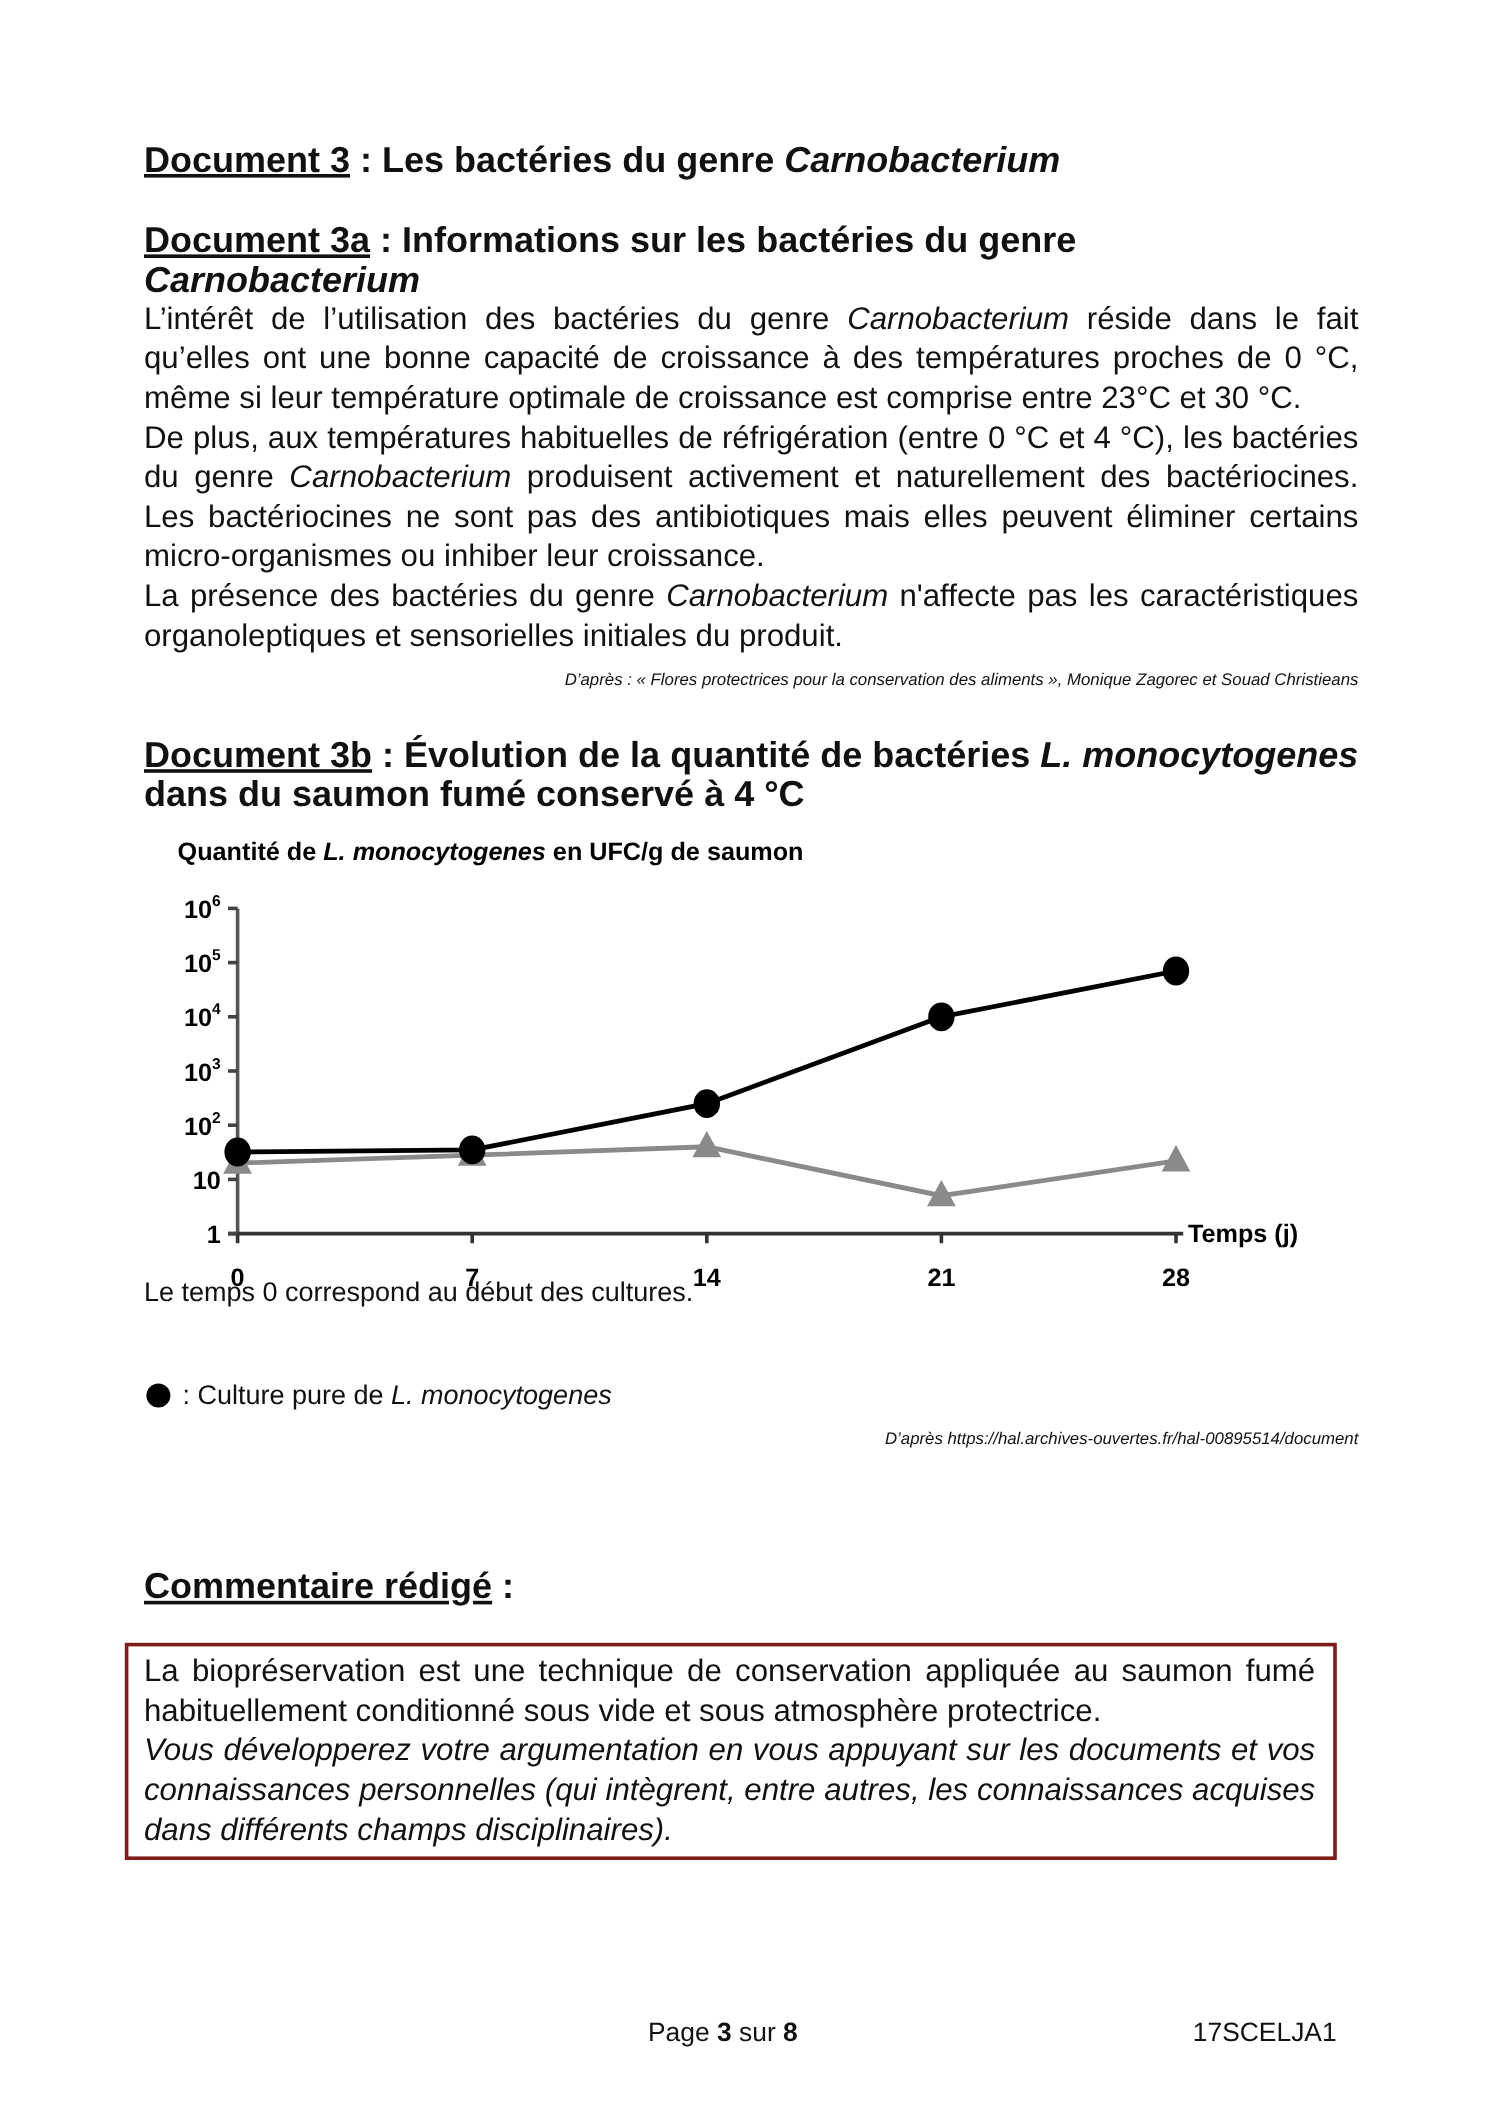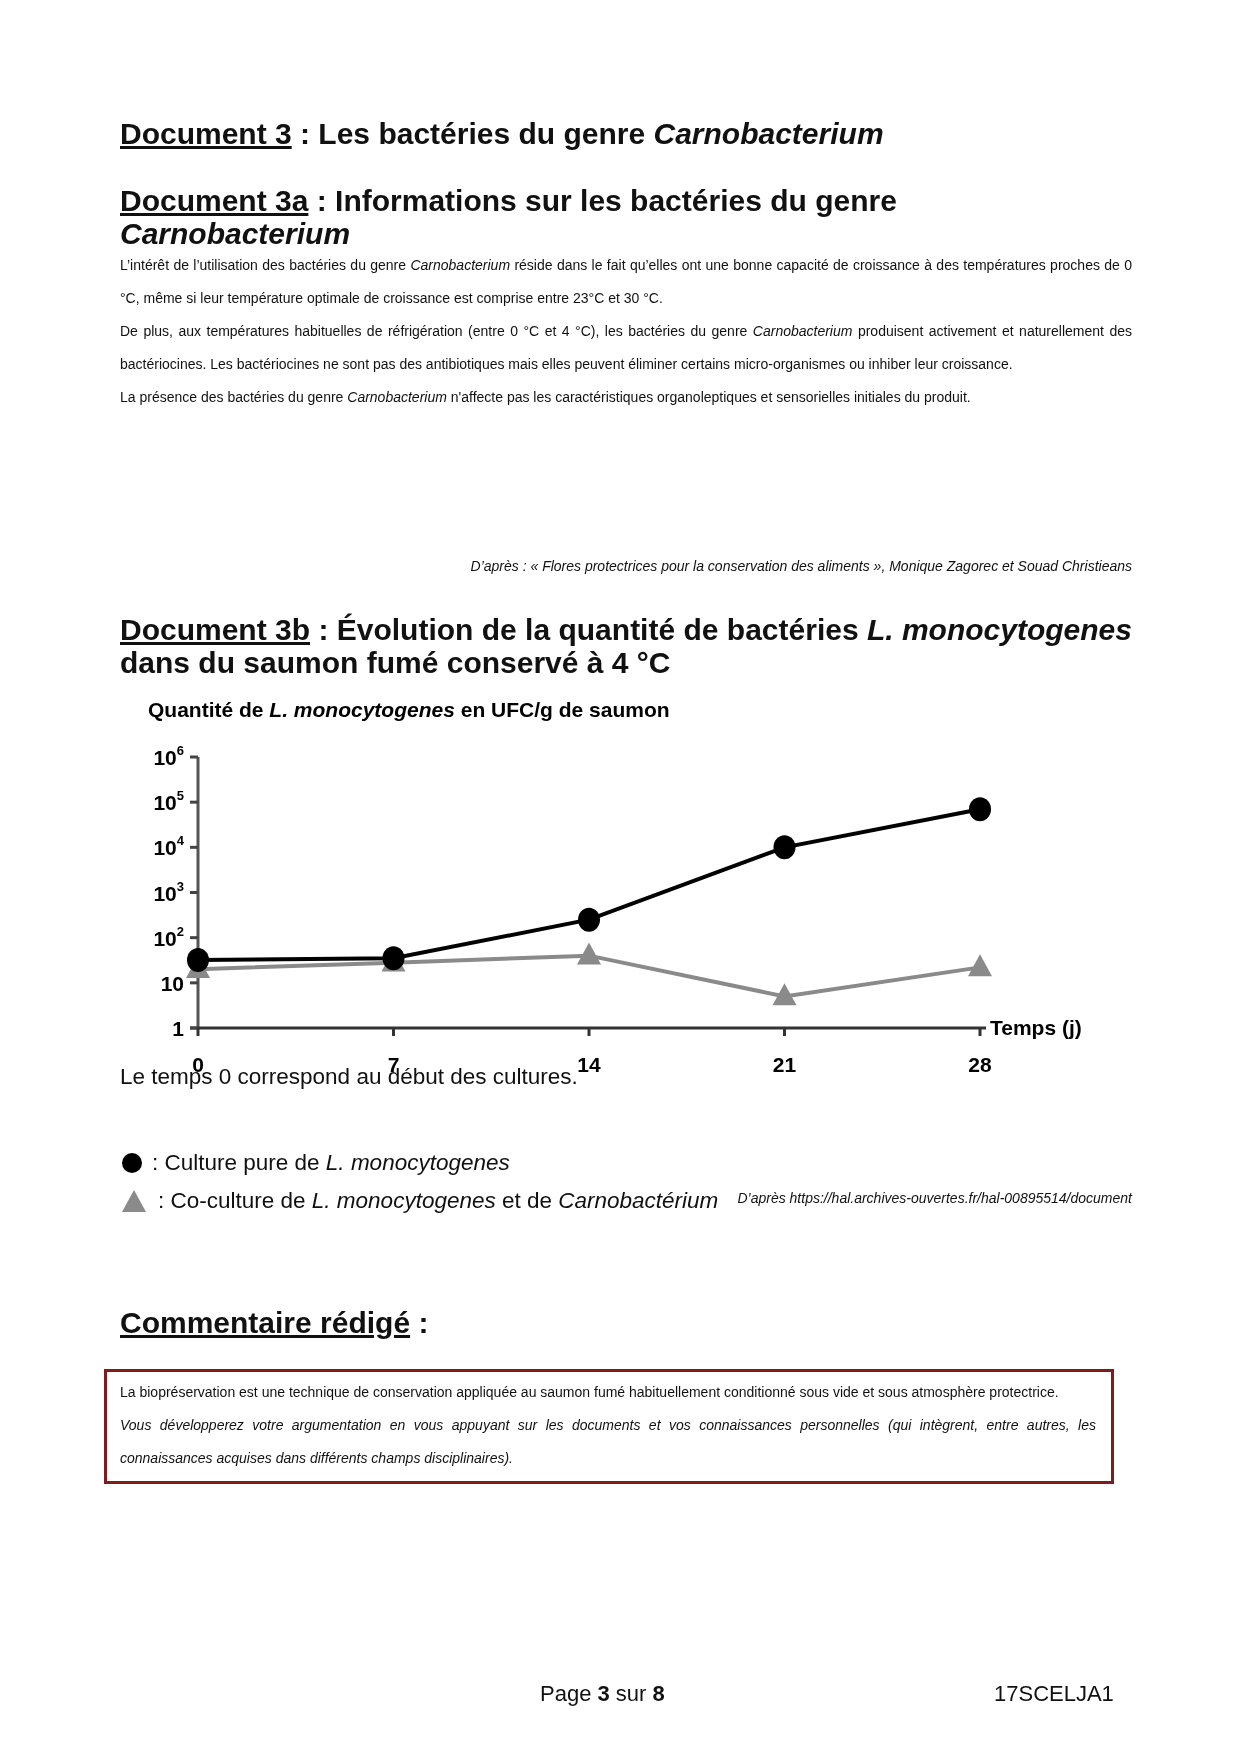--- a/index.html
+++ b/index.html
@@ -1,20 +1,20 @@
 <!DOCTYPE html>
 <html><head>
 <meta charset="utf-8">
 <style>
   html, body { margin: 0; padding: 0; background: #ffffff; }
   body { width: 1240px; height: 1754px; position: relative; font-family: "Liberation Sans", sans-serif; color: #111; }
   .page { position: absolute; left: 120px; top: 0; width: 1012px; }
   .h { font-weight: bold; font-size: 30px; line-height: 33px; }
   .u { text-decoration: underline; }
-  .p { font-size: 14px; line-height: 33px; text-align: justify; margin: 0; }
+  .p { font-size: 26px; line-height: 33px; text-align: justify; margin: 0; }
   .src { font-style: italic; font-size: 14px; text-align: right; margin: 0; }
   .legend-row { font-size: 22.5px; line-height: 38px; display: flex; align-items: center; }
   .dot { display:inline-block; width: 20px; height: 20px; border-radius: 50%; background: #000; margin-right: 10px; margin-left: 2px; }
   .tri { display:inline-block; width:0; height:0; border-left: 12px solid transparent; border-right: 12px solid transparent; border-bottom: 22px solid #8a8a8a; margin-right: 12px; margin-left: 2px; }
   .box { position: absolute; left: 104px; top: 1369px; width: 1010px; border: 3px solid #7f1d1d; padding: 4px 15px 6px 13px; box-sizing: border-box; }
   .box .p { line-height: 33px; }
   .footer { position: absolute; top: 1681px; font-size: 22px; }
   svg text { font-family: "Liberation Sans", sans-serif; }
 </style>
 </head>
@@ -89,24 +89,20 @@
     </g>
   <text id="xlabel" font-size="21" font-weight="bold" x="990" y="345">Temps (j)</text>
 </svg>
 
 <div style="position:absolute; left:120px; top:1064px; font-size:22.5px;">Le temps 0 correspond au début des cultures.</div>
 <div style="position:absolute; left:120px; top:1144px;text-align:center;">
   <div class="legend-row">
     <span class="dot"></span>
     <span><span>: Culture pure de </span><i>L. monocytogenes</i></span>
   </div>
-  <div class="legend-row">
-    <span class="tri"></span>
-    <span><span>: Co-culture de </span><i>L. monocytogenes</i><span> et de </span><i>Carnobactérium</i></span>
-  </div>
 </div>
 
 <p class="src" style="position:absolute; left:120px; top:1190px; width:1012px;">D’après https://hal.archives-ouvertes.fr/hal-00895514/document</p>
 
 <div class="h" style="position:absolute; left:120px; top:1306px;">
   <span class="u">Commentaire rédigé</span><span> :</span>
 </div>
 
 <div class="box">
   <p class="p">La biopréservation est une technique de conservation appliquée au saumon fumé habituellement conditionné sous vide et sous atmosphère protectrice.</p>

